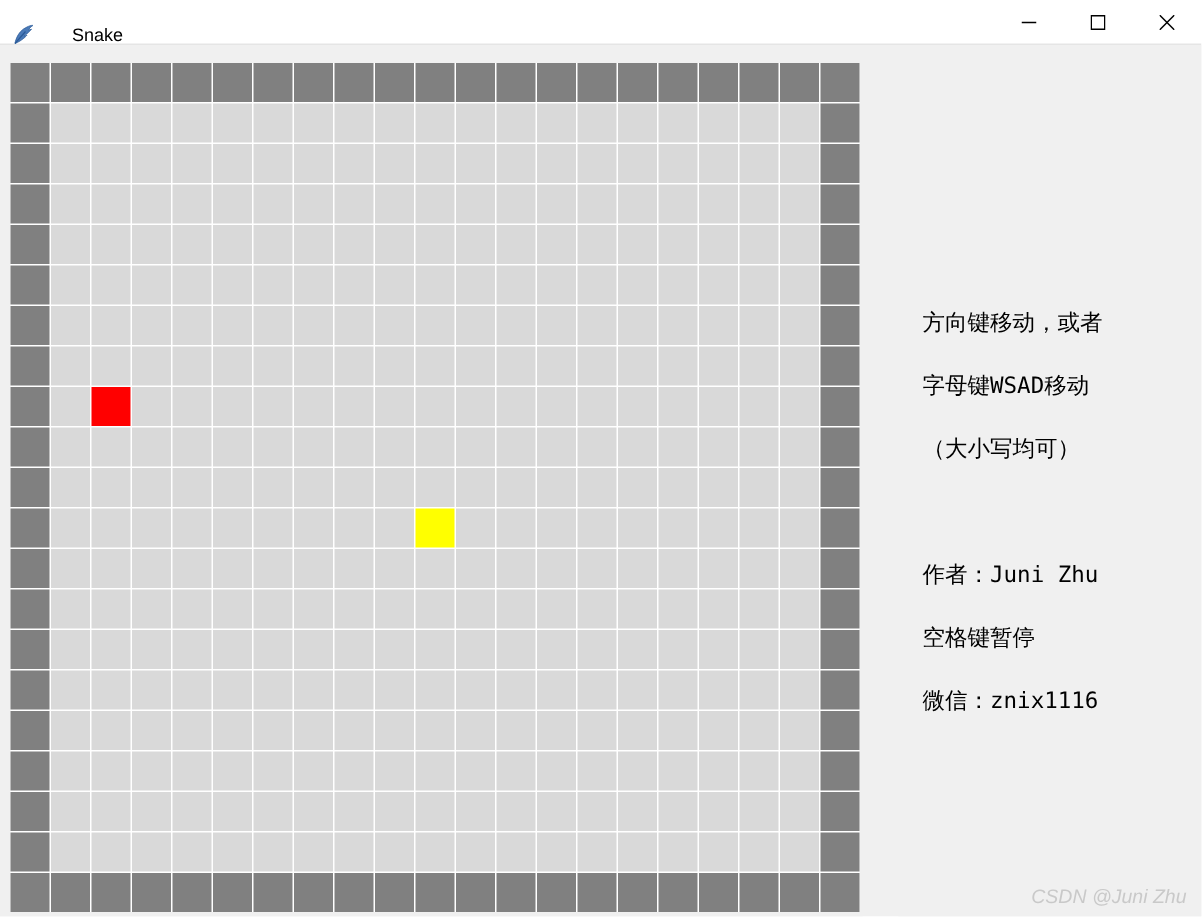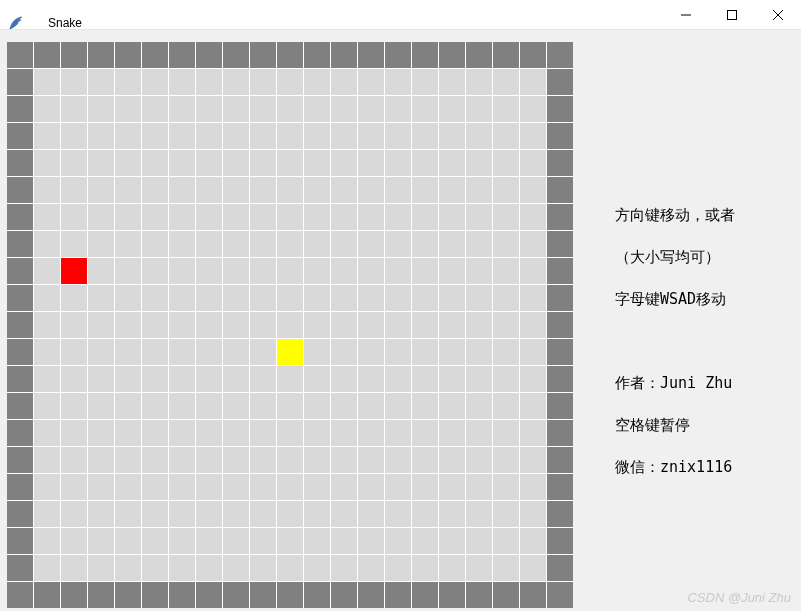--- a/index.html
+++ b/index.html
@@ -587,22 +587,22 @@
         <div class="cell wall"></div>
         <div class="cell wall"></div>
         <div class="cell wall"></div>
         <div class="cell wall"></div>
         <div class="cell wall"></div>
       </div>
   </div>
   <div class="side-panel">
     <div class="instructions">
       <div>方向键移动，或者</div>
+      <div>字母键WSAD移动</div>
       <div>（大小写均可）</div>
-      <div>字母键WSAD移动</div>
       <div>&nbsp;</div>
       <div>作者：Juni Zhu</div>
       <div>空格键暂停</div>
       <div>微信：znix1116</div>
     </div>
   </div>
 </div>
 
 <div class="watermark">CSDN @Juni Zhu</div>
 

